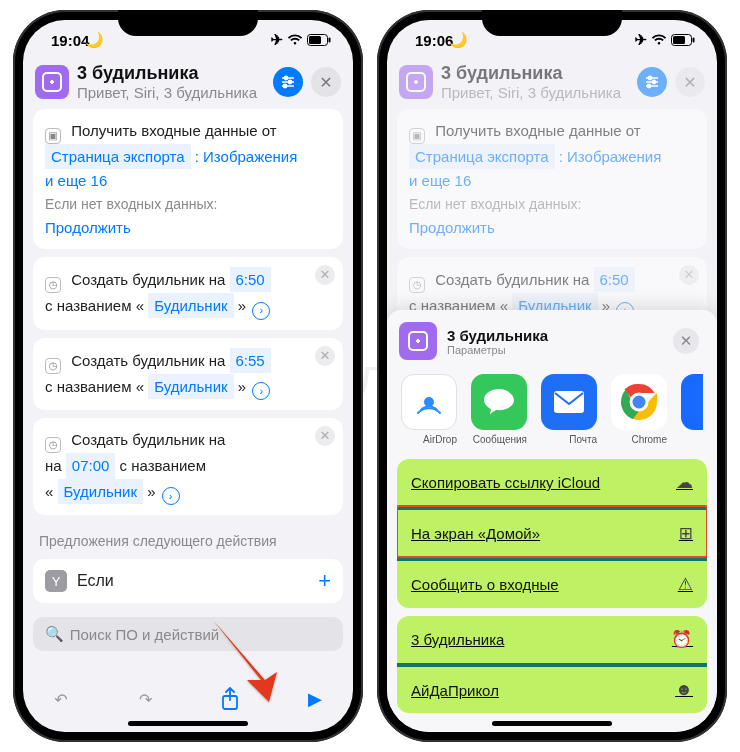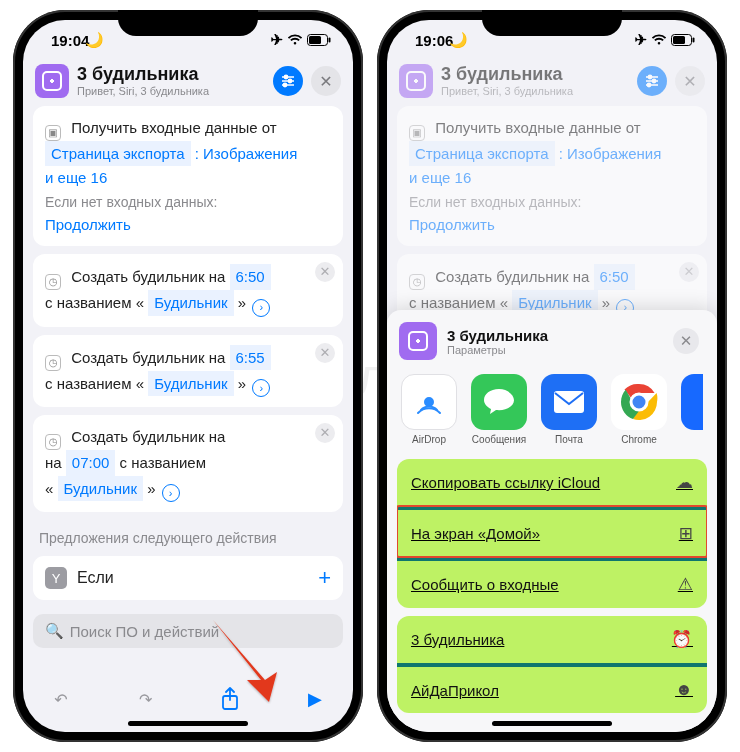--- a/index.html
+++ b/index.html
@@ -74,21 +74,21 @@
     background:#a06bf0;
     border-radius:8px;
     display:flex; align-items:center; justify-content:center;
   }
   .app-icon-inner {
     width:20px; height:20px; border:2px solid #fff; border-radius:5px;
     background: radial-gradient(circle at 50% 50%, #fff 2px, transparent 2px);
   }
   .header-titles { flex:1; overflow:hidden; }
   .header-title { font-size:18px; font-weight:700; color:#111; line-height:1.1; }
-  .header-sub { font-size:11px; color:#8a8a8e; white-space:nowrap; overflow:hidden; text-overflow:ellipsis;}
+  .header-sub { font-size:15px; color:#8a8a8e; white-space:nowrap; overflow:hidden; text-overflow:ellipsis;}
   .pill-btn {
     width:30px; height:30px; border-radius:15px;
     display:flex; align-items:center; justify-content:center;
   }
   .pill-blue { background:#007aff; color:#fff; }
   .pill-gray { background:#e4e4e8; color:#7a7a7e; font-size:16px; }
   .content {
     flex:1; overflow:hidden;
     padding: 0 10px;
     display:flex; flex-direction:column; gap:8px;
@@ -172,21 +172,21 @@
     width:38px;height:38px;background:#a06bf0;border-radius:8px;
     display:flex;align-items:center;justify-content:center;
   }
   .sheet-titles { flex:1; }
   .sheet-title { font-size:15px;font-weight:600;color:#111; }
   .sheet-sub { font-size:11px;color:#8a8a8e; }
   .sheet-x { width:26px;height:26px;border-radius:13px;background:#e8e8ec;color:#8a8a8e;display:flex;align-items:center;justify-content:center;font-size:15px;margin-right:6px;}
   .share-row {
     display:flex; gap:14px; padding:4px 14px 10px; overflow:hidden;
   }
-  .share-item { width:62px; text-align:center; font-size:10px; color:#555;}
+  .share-item { width:62px; text-align:right; font-size:10px; color:#555;}
   .share-bubble {
     width:56px;height:56px;border-radius:13px;
     display:flex;align-items:center;justify-content:center;
     margin:0 auto 4px; font-size:26px;
   }
   .bubble-air { background:#fff; border:1px solid #e0e0e4;}
   .bubble-msg { background:#34c759;color:#fff;}
   .bubble-mail{ background:#1e6ff5;color:#fff;}
   .bubble-chrome{background:#fff;}
   .bubble-extra{background:#1769ff;color:#fff;border-radius:13px 0 0 13px;}

